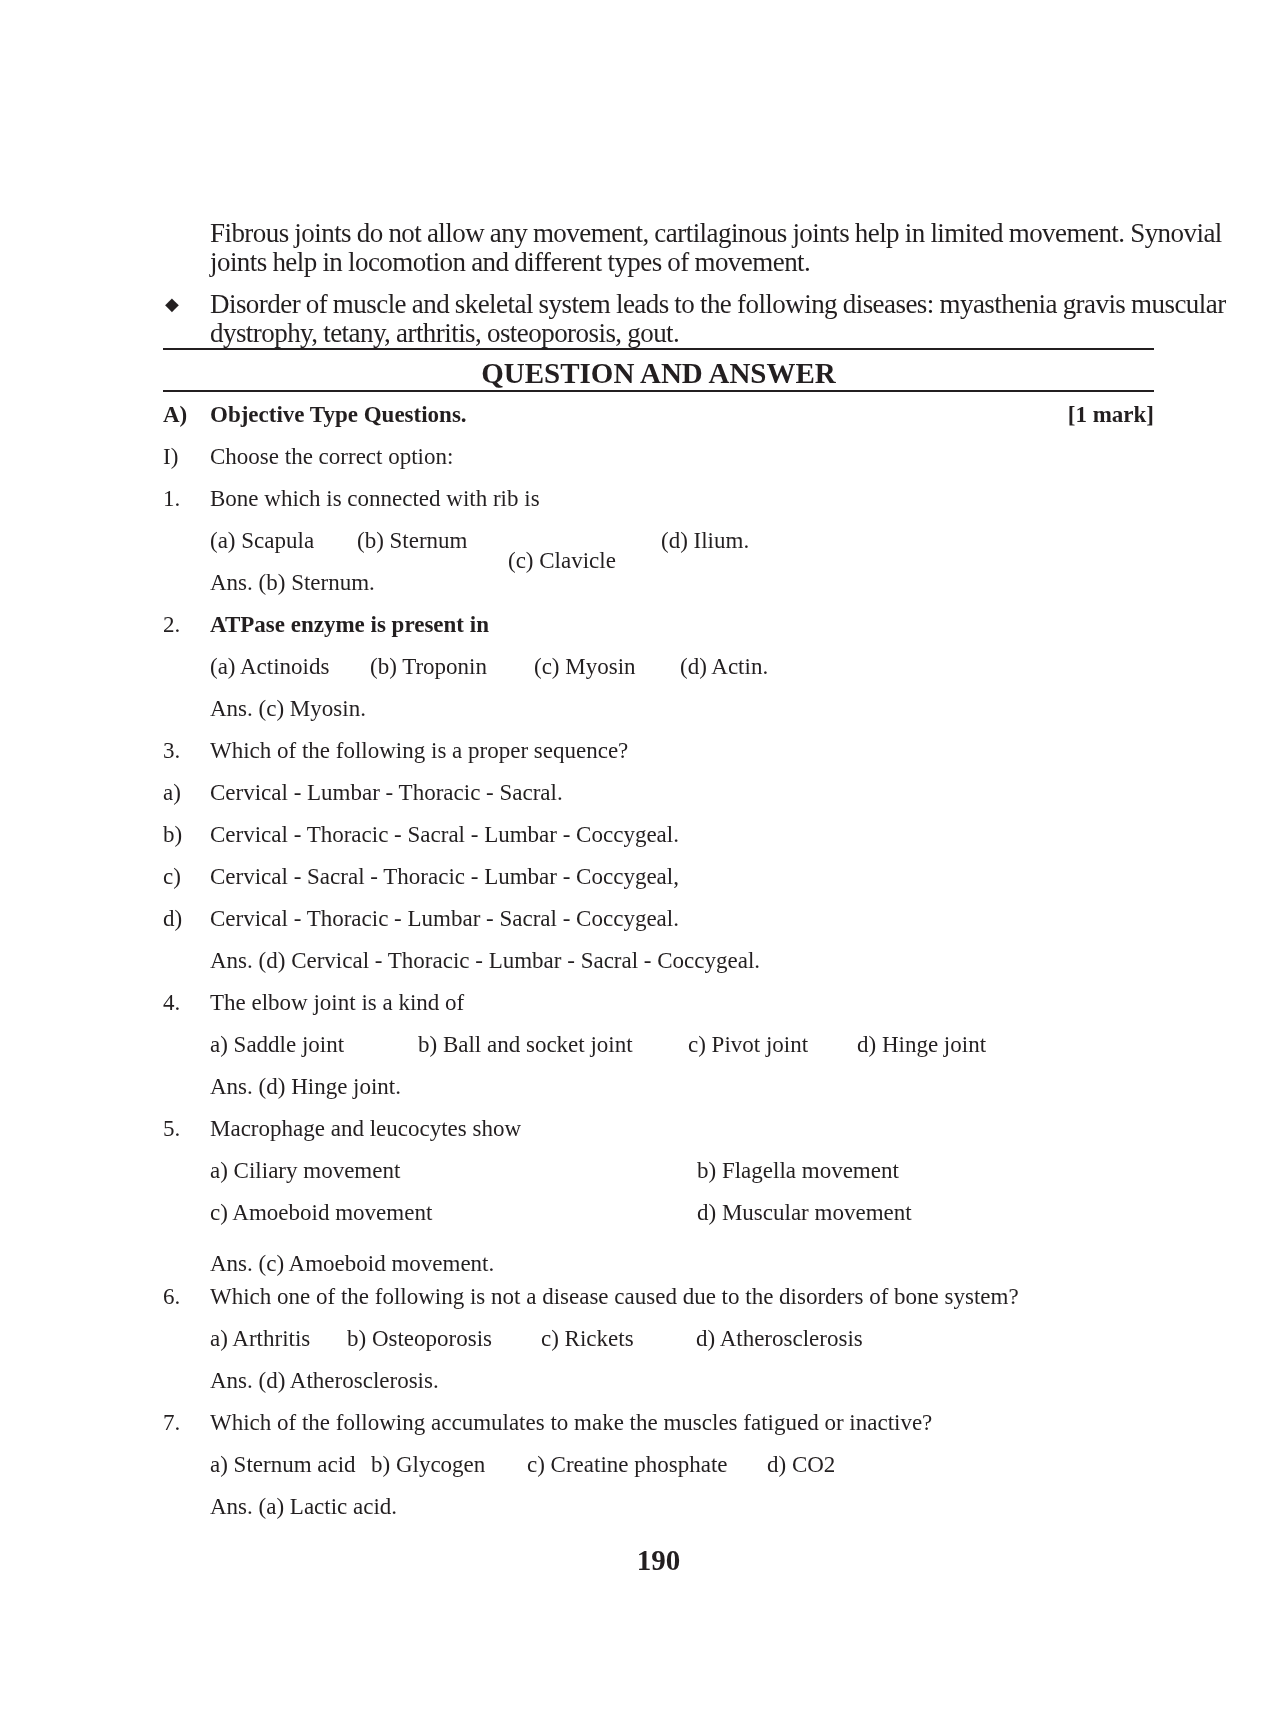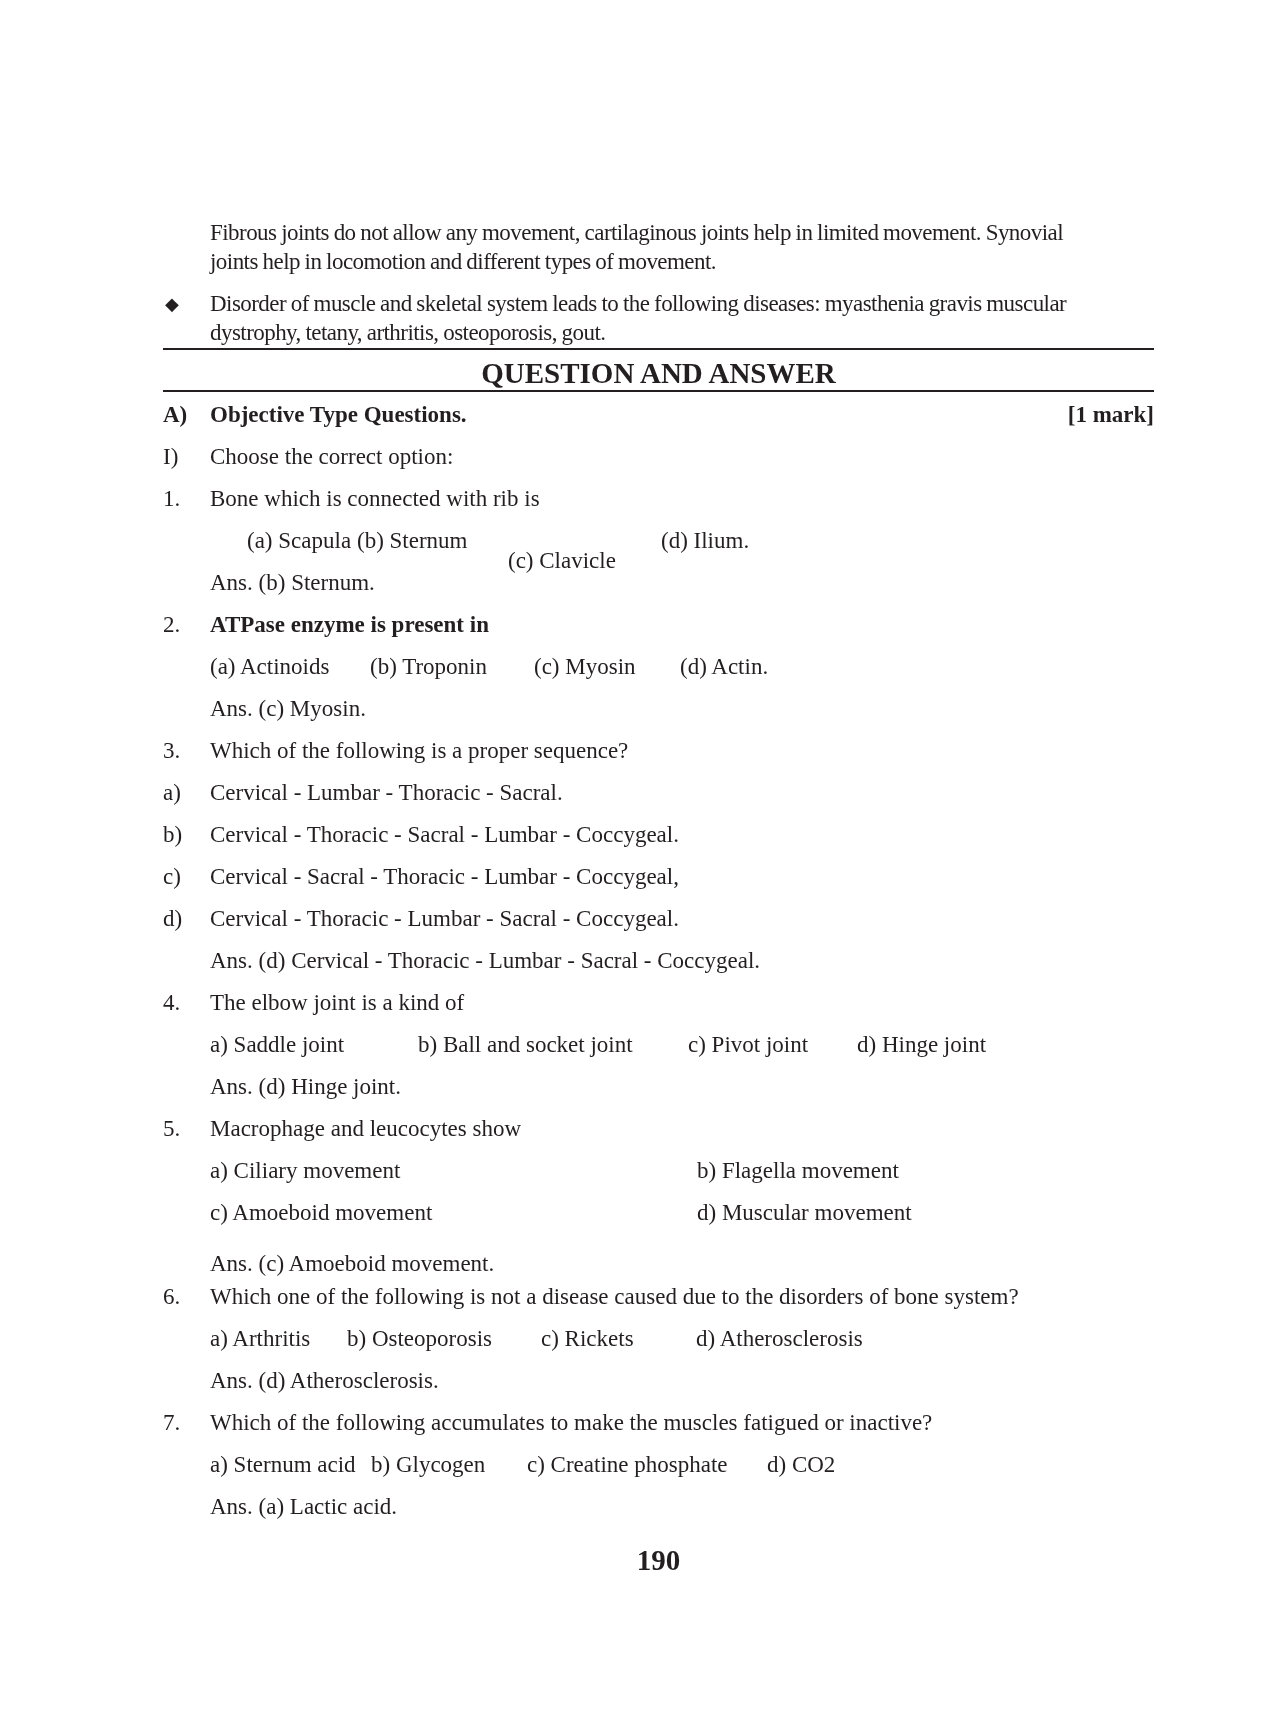--- a/index.html
+++ b/index.html
@@ -2,21 +2,21 @@
 <html><head>
   <meta charset="utf-8">
   <style>
     html, body { margin: 0; padding: 0; background: #ffffff; }
     body {
       width: 1275px; height: 1710px; position: relative; overflow: hidden;
       font-family: "Liberation Serif", "DejaVu Serif", serif;
       color: #231f20;
     }
     .page { position: absolute; left: 0; top: 0; width: 1275px; height: 1710px; }
-    .line { position: absolute; white-space: nowrap; font-size: 23px; line-height: 28px; text-align: right; }
+    .line { position: absolute; white-space: nowrap; font-size: 27px; line-height: 28px; text-align: right; }
     .intro-line { letter-spacing: -0.55px; word-spacing: -0.5px; }
     .bold { font-weight: bold; }
     .rule { position: absolute; left: 163px; width: 991px; height: 2px; background: #231f20; }
     .bullet { position: absolute; font-size: 18px; line-height: 28px; }
     .num { position: absolute; left: 163px; white-space: nowrap; font-size: 23px; line-height: 28px; }
     .txt { position: absolute; left: 210px; white-space: nowrap; font-size: 23px; line-height: 28px; }
     .opt { position: absolute; white-space: nowrap; font-size: 23px; line-height: 28px; }
     .center { position: absolute; left: 163px; width: 991px; text-align: center; white-space: nowrap; font-size: 29px; line-height: 28px; }
     .right { position: absolute; right: 121px; white-space: nowrap; font-size: 23px; line-height: 28px; }
   </style>
@@ -39,21 +39,21 @@
   <div class="num bold" style="top:401px;">A)</div>
   <div class="txt bold" style="top:401px;">Objective Type Questions.</div>
   <div class="right bold" style="top:401px;">[1 mark]</div>
 
   <div class="num" style="top:443px;">I)</div>
   <div class="txt" style="top:443px;">Choose the correct option:</div>
 
   <div>
     <div class="num" style="top:485px;">1.</div>
     <div class="txt" style="top:485px;">Bone which is connected with rib is</div>
-    <div class="opt" style="left:210px; top:527px;margin-left:37px;">(a) Scapula</div>
+    <div class="opt" style="left:210px; top:527px;">(a) Scapula</div>
     <div class="opt" style="left:357px; top:527px;">(b) Sternum</div>
     <div class="opt" style="left:508px; top:527px;margin-top:20px;">(c) Clavicle</div>
     <div class="opt" style="left:661px; top:527px;">(d) Ilium.</div>
     <div class="txt" style="top:569px;">Ans. (b) Sternum.</div>
   </div>
 
   <div>
     <div class="num" style="top:611px;">2.</div>
     <div class="txt" style="top:611px;font-weight:bold;">ATPase enzyme is present in</div>
     <div class="opt" style="left:210px; top:653px;">(a) Actinoids</div>

